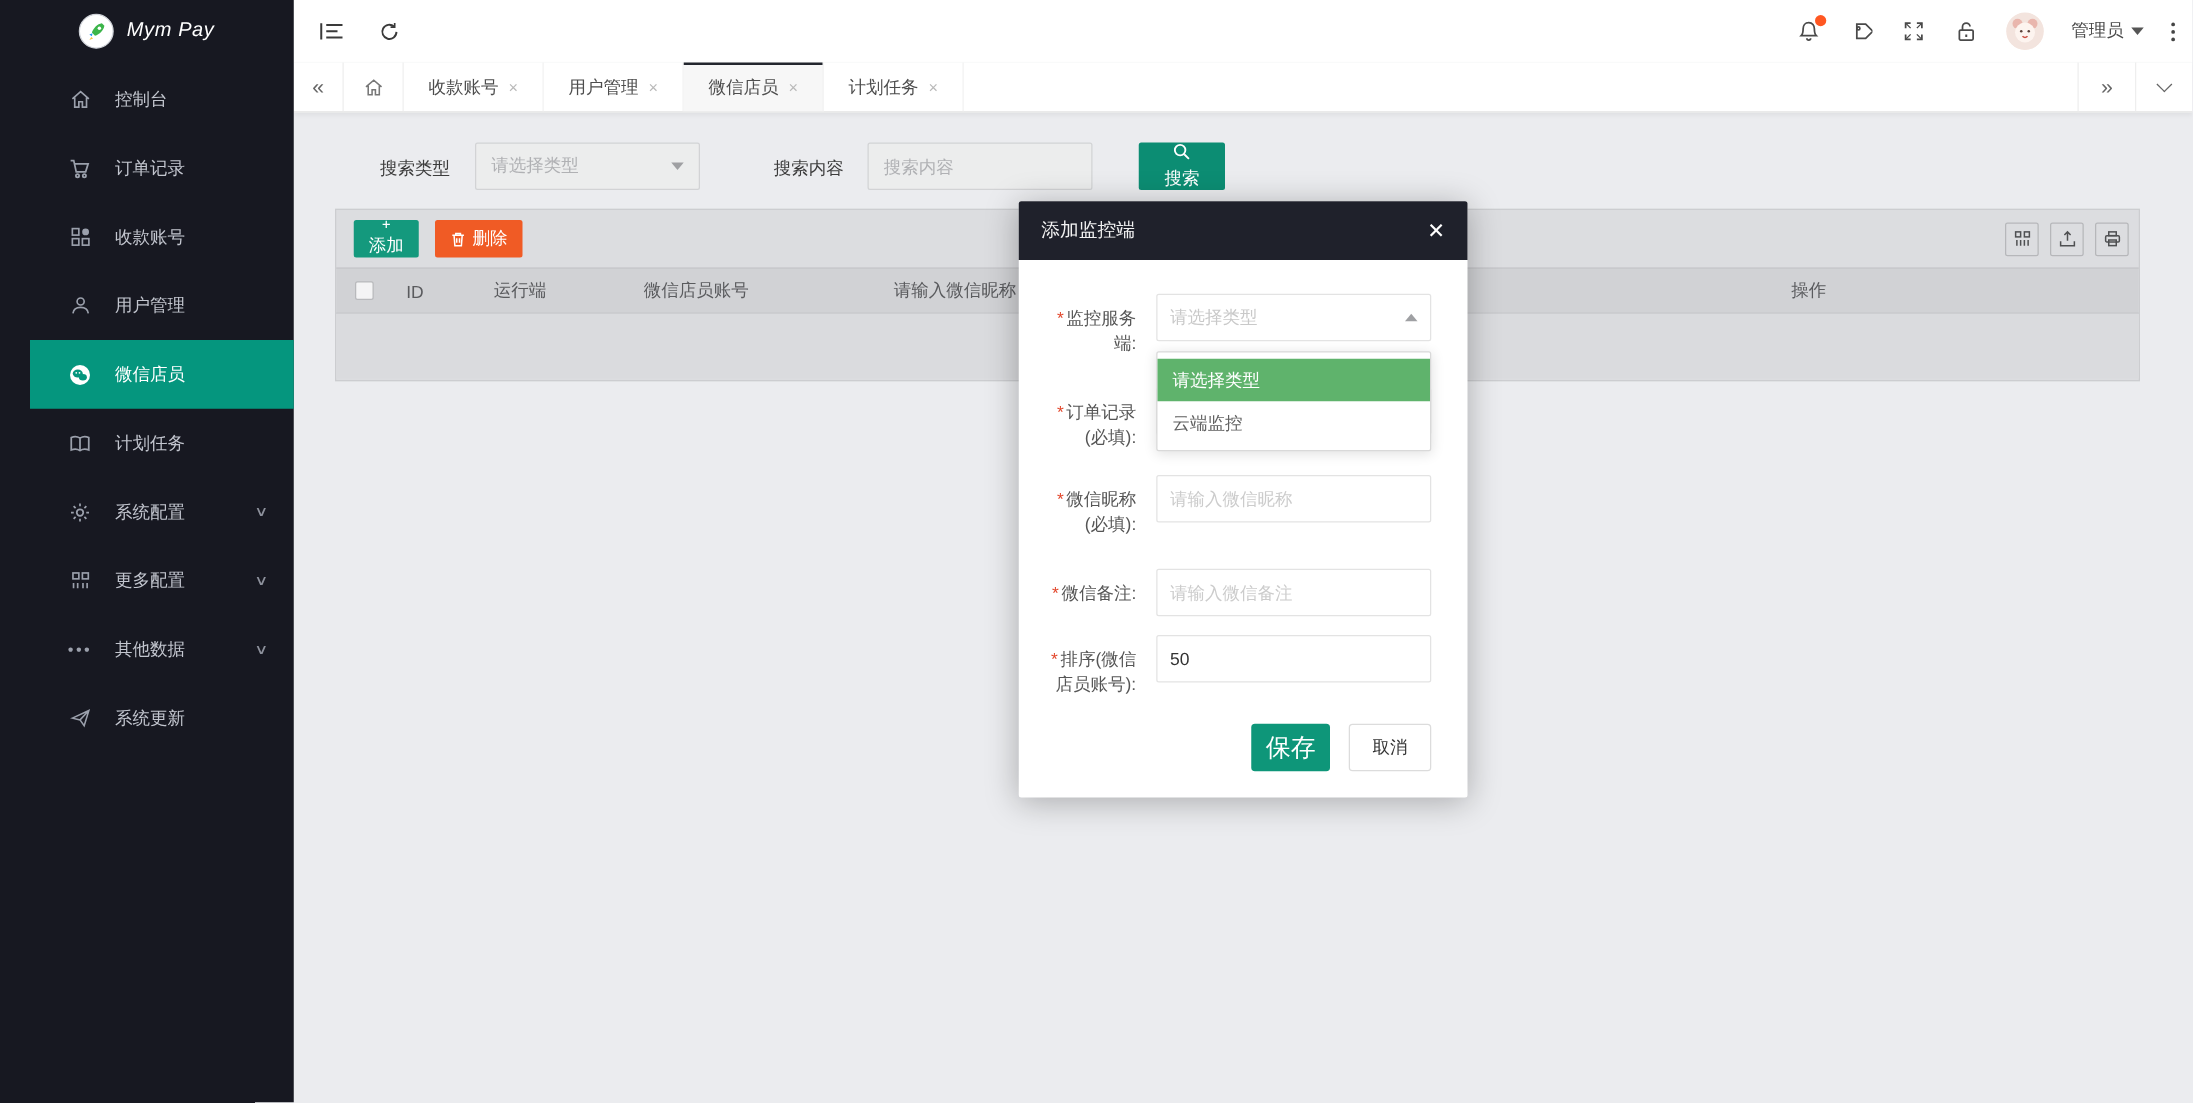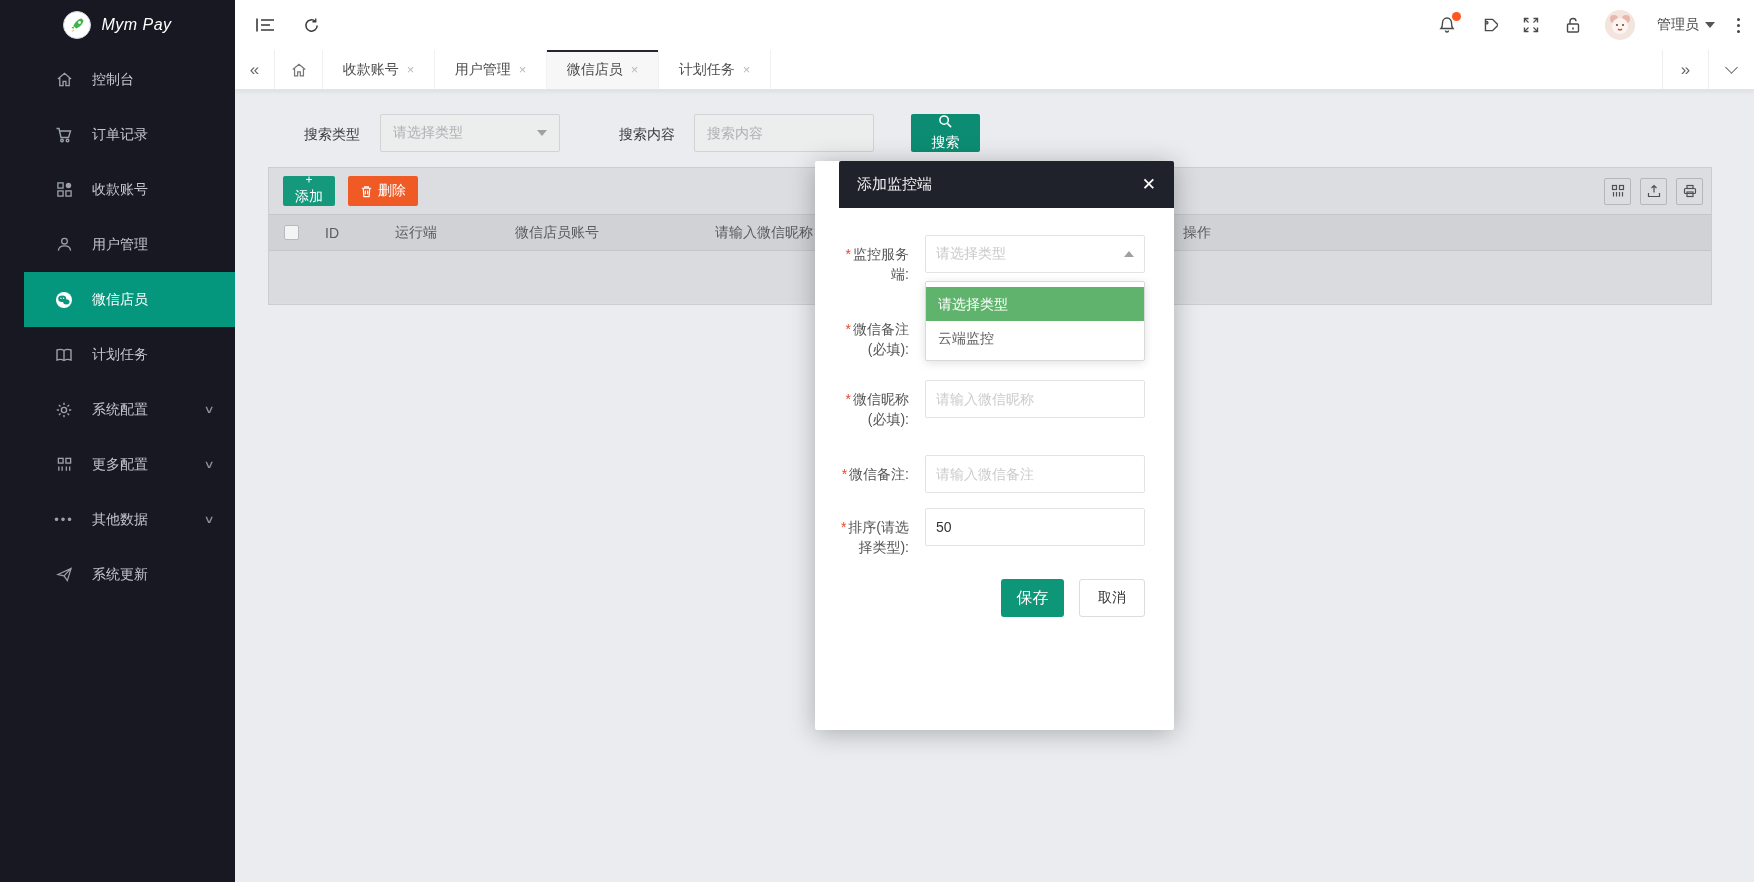--- a/index.html
+++ b/index.html
@@ -58,34 +58,34 @@
   .btn-del { height:30px; padding:0 12px; background:#f05b25; color:#fff; border:none; border-radius:2px; display:flex; align-items:center; gap:5px; font-size:14px; cursor:pointer; margin-left:13px; font-family:inherit; }
   .tool-group { margin-left:auto; display:flex; gap:9px; }
   .tool-btn { width:27px; height:27px; border:1px solid #b6b7ba; background:transparent; border-radius:2px; display:flex; align-items:center; justify-content:center; color:#4f5052; cursor:pointer; }
   .thead { height:37px; background:#d1d2d5; border-top:1px solid #c5c6c9; border-bottom:1px solid #c5c6c9; display:flex; align-items:center; color:#5a5b5e; }
   .th { padding-left:12px; }
   .th-check { width:44px; display:flex; justify-content:center; padding:0; }
   .checkbox { width:15px; height:15px; background:#f4f4f5; border:1px solid #b8b9bc; border-radius:2px; cursor:pointer; }
   .empty-row { height:52px; background:#dadbde; }
 
   
-  #modal { position:absolute; left:815px; top:161px; width:359px; height:569px; background:#fff; border-radius:2px; box-shadow:0 3px 26px rgba(0,0,0,.28); z-index:10;padding-left:24px; }
+  #modal { position:absolute; left:815px; top:161px; width:359px; height:477px; background:#fff; border-radius:2px; box-shadow:0 3px 26px rgba(0,0,0,.28); z-index:10; }
   .modal-header { height:47px; background:#1f212b; border-radius:2px 2px 0 0; display:flex; align-items:center; padding:0 18px; color:#f2f2f2; font-size:15px; }
   .modal-close { margin-left:auto; color:#fff; font-size:17px; cursor:pointer; line-height:1; }
   .m-label { position:absolute; left:14px; width:80px; text-align:right; color:#565656; line-height:20px; }
   .req { color:#e3492e; margin-right:2px; }
   .m-input { position:absolute; left:110px; width:220px; height:38px; border:1px solid #e3e3e3; border-radius:2px; padding:0 10px; font-size:14px; color:#333; font-family:inherit; background:#fff; }
   .m-input::placeholder { color:#ccc; }
   #monitor-select { position:absolute; left:110px; top:74px; width:220px; height:38px; border:1px solid #e3e3e3; border-radius:2px; display:flex; align-items:center; padding:0 10px; color:#c9c9c9; cursor:pointer; background:#fff; }
   #monitor-select .sel-caret-up { margin-left:auto; width:0; height:0; border-left:5px solid transparent; border-right:5px solid transparent; border-bottom:6px solid #9fa0a3; }
   #type-dropdown { position:absolute; left:110px; top:120px; width:220px; background:#fff; border:1px solid #d9d9d9; border-radius:2px; box-shadow:0 2px 10px rgba(0,0,0,.12); padding:5px 0; z-index:12; }
   .dd-option { height:34px; line-height:34px; padding:0 12px; color:#5f5f5f; cursor:pointer; }
   .dd-option.selected { background:#5fb36c; color:#fff; }
   .modal-btns { position:absolute; top:418px; right:29px; display:flex; gap:15px; }
-  .btn-save { width:63px; height:38px; background:#0e9679; color:#fff; border:none; border-radius:3px; font-size:16px; cursor:pointer; font-family:inherit; }
+  .btn-save { width:63px; height:38px; background:#0e9679; color:#fff; border:none; border-radius:3px; font-size:20px; cursor:pointer; font-family:inherit; }
   .btn-cancel { width:66px; height:38px; background:#fff; color:#333; border:1px solid #dcdcdc; border-radius:3px; font-size:14px; cursor:pointer; font-family:inherit; }
 
   svg { display:block; }
 </style>
 </head>
 <body>
 
 <div id="sidebar">
   <div class="logo-row">
     <span class="logo-badge">
@@ -345,47 +345,47 @@
   </div>
   <div class="thead">
     <span class="th th-check">
         <span class="checkbox"></span>
       </span>
     <span class="th" style="width:70px;">ID</span>
     <span class="th" style="width:120px;">运行端</span>
     <span class="th" style="width:200px;">微信店员账号</span>
     <span class="th" style="width:200px;">请输入微信昵称</span>
     <span class="th" style="width:280px;">备注</span>
-    <span class="th" style="flex:1; padding:0;">操作</span>
+    <span class="th" style="flex:1; text-align:center; padding:0;">操作</span>
   </div>
   <div class="empty-row"></div>
 </div>
 
 <div id="modal">
   <div class="modal-header">
     <span>添加监控端</span>
     <span class="modal-close">✕</span>
   </div>
 
   <span class="m-label" style="top:83px;"><i class="req" style="font-style:normal">*</i><span>监控服务端:</span></span>
   <div id="monitor-select">
     <span>请选择类型</span>
     <span class="sel-caret-up"></span>
   </div>
 
-  <span class="m-label" style="top:158px;"><i class="req" style="font-style:normal">*</i><span>微信备注(必填):</span></span>
+  <span class="m-label" style="top:158px;"><i class="req" style="font-style:normal">*</i><span>订单记录(必填):</span></span>
   <input class="m-input" style="top: 149px;" placeholder="">
 
   <span class="m-label" style="top:228px;"><i class="req" style="font-style:normal">*</i><span>微信昵称(必填):</span></span>
   <input class="m-input" style="top: 219px;" placeholder="请输入微信昵称">
 
   <span class="m-label" style="top:303px;"><i class="req" style="font-style:normal">*</i><span>微信备注:</span></span>
   <input class="m-input" style="top: 294px;" placeholder="请输入微信备注">
 
-  <span class="m-label" style="top:356px;"><i class="req" style="font-style:normal">*</i><span>排序(请选择类型):</span></span>
+  <span class="m-label" style="top:356px;"><i class="req" style="font-style:normal">*</i><span>排序(微信店员账号):</span></span>
   <input class="m-input" style="top: 347px;" value="50">
 
   <div id="type-dropdown">
     <div class="dd-option selected">请选择类型</div>
     <div class="dd-option">云端监控</div>
   </div>
 
   <div class="modal-btns">
     <button class="btn-save">保存</button>
     <button class="btn-cancel">取消</button>

